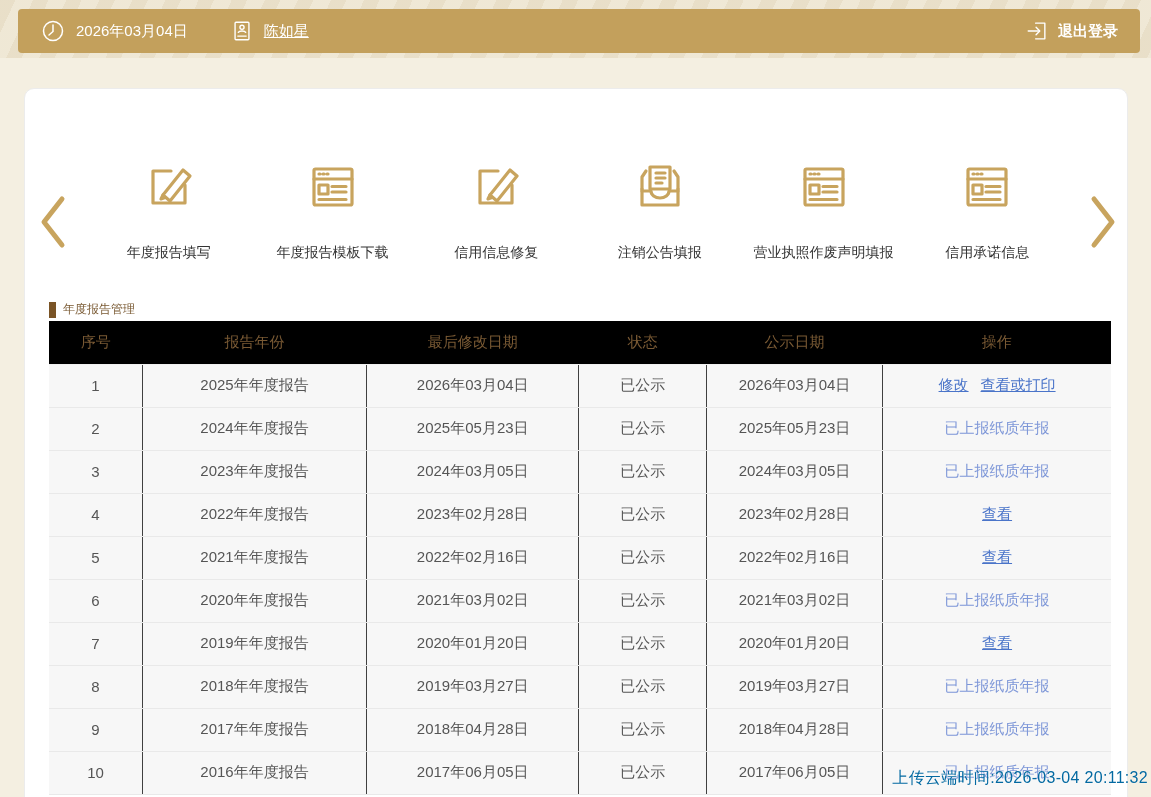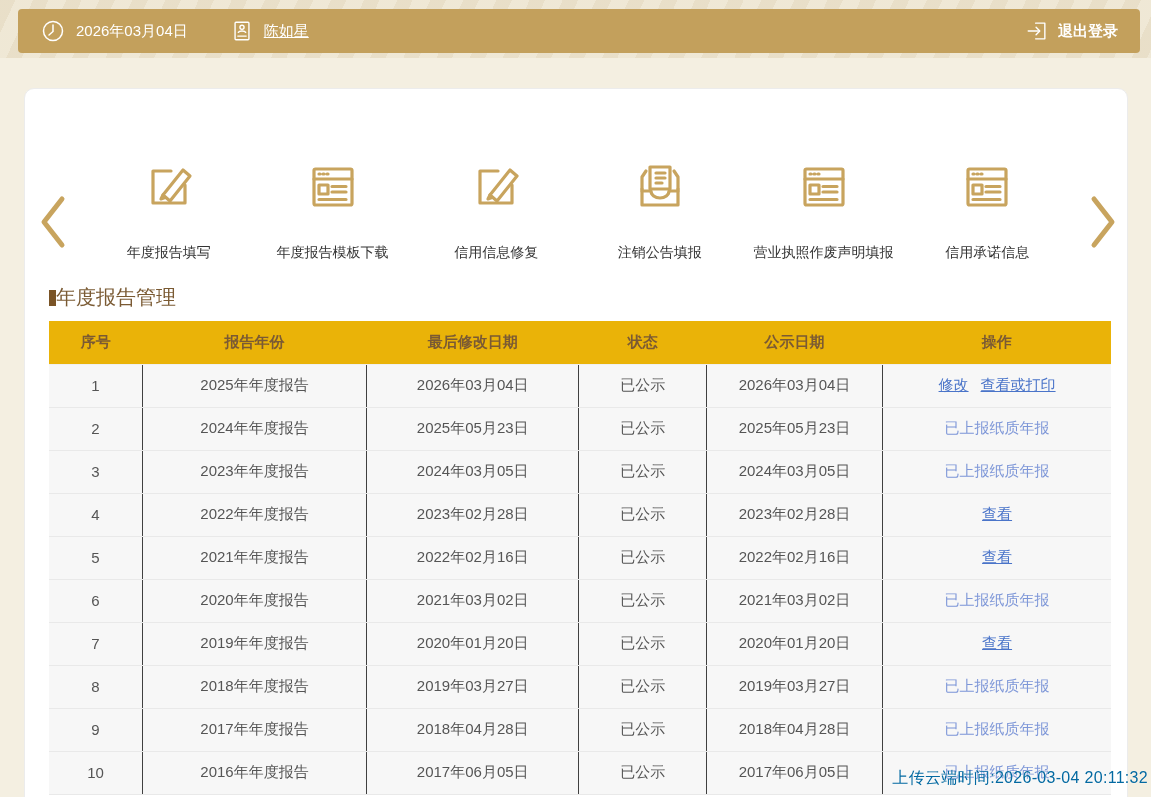--- a/index.html
+++ b/index.html
@@ -47,32 +47,32 @@
   .chev.right { right:8px; }
   .menu-items {
     position:absolute; left:62px; right:58px; top:0;
     display:flex; justify-content:space-between;
   }
   .menu-item { width:170px; display:flex; flex-direction:column; align-items:center; cursor:pointer; }
   .menu-item svg { width:56px; height:56px; margin-top:10px; }
   .menu-label { margin-top:24px; font-size:14px; color:#333; white-space:nowrap; }
   
   .section-title {
-    position:absolute; top:195px; left:24px;
-    display:flex; align-items:center; 
-    font-size:20px; color:#7a5a33;
+    position:absolute; top:212px; left:24px;
+    display:flex; align-items:center; gap:7px;
+    font-size:12px; color:#7a5a33;
   }
   .section-marker { width:7px; height:16px; background:#7a5426; display:inline-block; }
   
   .report-table {
     position:absolute; top:232px; left:24px; width:1062px;
     border-collapse:collapse; table-layout:fixed; font-size:15px;
   }
   .report-table th {
-    background:#eab308; color:#7a5a34; font-weight:bold;
+    background:#000000; color:#7a5a34; font-weight:normal;
     height:43px; text-align:center;
   }
   .report-table td {
     background:#f7f7f7; color:#555; height:43px; text-align:center;
     border-bottom:1px solid #e9e9e9; border-left:1px solid #404040;
   }
   .report-table td:first-child { border-left:none; }
   .report-table tr:first-child td { border-top:1px solid #f0f0f0; }
   a.op-link { color:#4a74c9; text-decoration:underline; cursor:pointer; margin:0 6px; }
   span.op-status { color:#7e97d8; text-decoration:none; }

